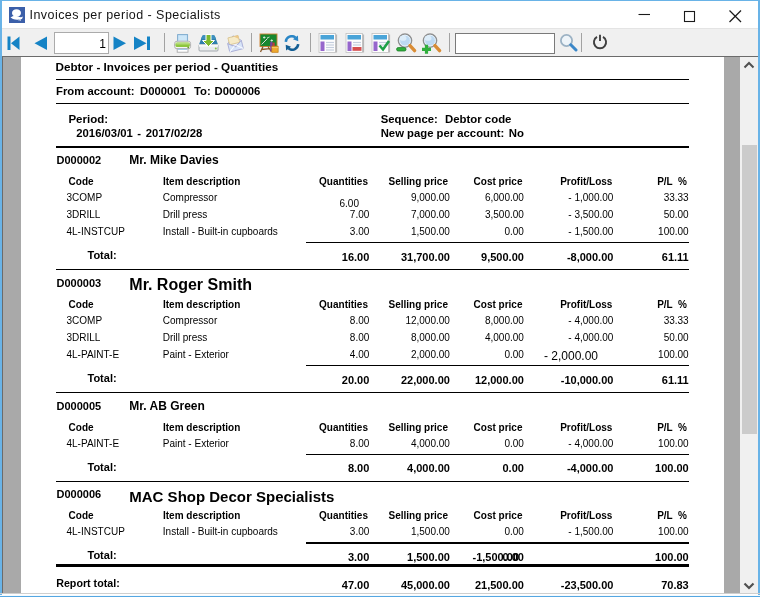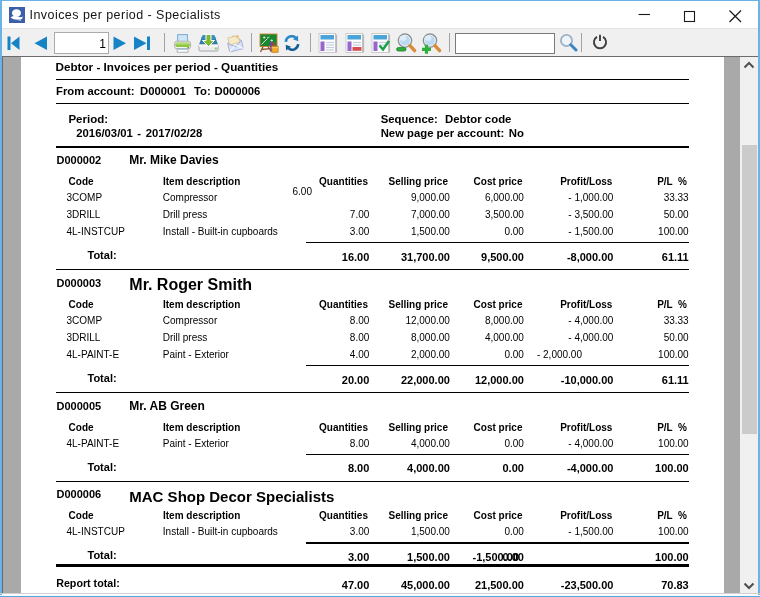--- a/index.html
+++ b/index.html
@@ -210,21 +210,21 @@
 <div class="t b " style="left:129.3px;top:154.4px;font-size:12px">Mr. Mike Davies</div>
 <div class="t b " style="left:68.6px;top:177.1px;font-size:10px">Code</div>
 <div class="t b " style="left:163px;top:177.1px;font-size:10px">Item description</div>
 <div class="t b r" style="left:0;top:177.1px;width:368.0px;font-size:10px">Quantities</div>
 <div class="t b r" style="left:0;top:177.1px;width:448.0px;font-size:10px">Selling price</div>
 <div class="t b r" style="left:0;top:177.1px;width:522.5px;font-size:10px">Cost price</div>
 <div class="t b r" style="left:0;top:177.1px;width:612.4px;font-size:10px">Profit/Loss</div>
 <div class="t b r" style="left:0;top:177.1px;width:687.0px;font-size:10px">P/L  %</div>
 <div class="t " style="left:66.5px;top:192.8px;font-size:10px">3COMP</div>
 <div class="t " style="left:162.8px;top:192.8px;font-size:10px">Compressor</div>
-<div class="t r" style="left:0;top:187px;width:312px;font-size:10px">6.00</div>
+<div class="t r" style="left:0;top:199px;width:359px;font-size:10px">6.00</div>
 <div class="t r" style="left:0;top:192.8px;width:449.9px;font-size:10px">9,000.00</div>
 <div class="t r" style="left:0;top:192.8px;width:523.9px;font-size:10px">6,000.00</div>
 <div class="t r" style="left:0;top:192.8px;width:613.4px;font-size:10px">- 1,000.00</div>
 <div class="t r" style="left:0;top:192.8px;width:688.7px;font-size:10px">33.33</div>
 <div class="t " style="left:66.5px;top:209.9px;font-size:10px">3DRILL</div>
 <div class="t " style="left:162.8px;top:209.9px;font-size:10px">Drill press</div>
 <div class="t r" style="left:0;top:209.9px;width:369.3px;font-size:10px">7.00</div>
 <div class="t r" style="left:0;top:209.9px;width:449.9px;font-size:10px">7,000.00</div>
 <div class="t r" style="left:0;top:209.9px;width:523.9px;font-size:10px">3,500.00</div>
 <div class="t r" style="left:0;top:209.9px;width:613.4px;font-size:10px">- 3,500.00</div>
@@ -265,21 +265,21 @@
 <div class="t r" style="left:0;top:332.7px;width:369.3px;font-size:10px">8.00</div>
 <div class="t r" style="left:0;top:332.7px;width:449.9px;font-size:10px">8,000.00</div>
 <div class="t r" style="left:0;top:332.7px;width:523.9px;font-size:10px">4,000.00</div>
 <div class="t r" style="left:0;top:332.7px;width:613.4px;font-size:10px">- 4,000.00</div>
 <div class="t r" style="left:0;top:332.7px;width:688.7px;font-size:10px">50.00</div>
 <div class="t " style="left:66.5px;top:349.8px;font-size:10px">4L-PAINT-E</div>
 <div class="t " style="left:162.8px;top:349.8px;font-size:10px">Paint - Exterior</div>
 <div class="t r" style="left:0;top:349.8px;width:369.3px;font-size:10px">4.00</div>
 <div class="t r" style="left:0;top:349.8px;width:449.9px;font-size:10px">2,000.00</div>
 <div class="t r" style="left:0;top:349.8px;width:523.9px;font-size:10px">0.00</div>
-<div class="t r" style="left:0;top:349.8px;width:582px;font-size:10px">- 2,000.00</div>
+<div class="t r" style="left:16px;top:349.8px;width:582px;font-size:12px">- 2,000.00</div>
 <div class="t r" style="left:0;top:349.8px;width:688.7px;font-size:10px">100.00</div>
 <div class="rule" style="left:305.7px;top:365.0px;width:383.5px;height:1.3px"></div>
 <div class="t b " style="left:87.5px;top:373.1px;font-size:11px">Total:</div>
 <div class="t b r" style="left:0;top:374.6px;width:369.3px;font-size:11px">20.00</div>
 <div class="t b r" style="left:0;top:374.6px;width:449.9px;font-size:11px">22,000.00</div>
 <div class="t b r" style="left:0;top:374.6px;width:523.9px;font-size:11px">12,000.00</div>
 <div class="t b r" style="left:0;top:374.6px;width:613.4px;font-size:11px">-10,000.00</div>
 <div class="t b r" style="left:0;top:374.6px;width:688.7px;font-size:11px">61.11</div>
 <div class="rule" style="left:56px;top:392.0px;width:633.2px;height:1.3px"></div>
 <div class="t b " style="left:56.5px;top:400.5px;font-size:11px">D000005</div>

